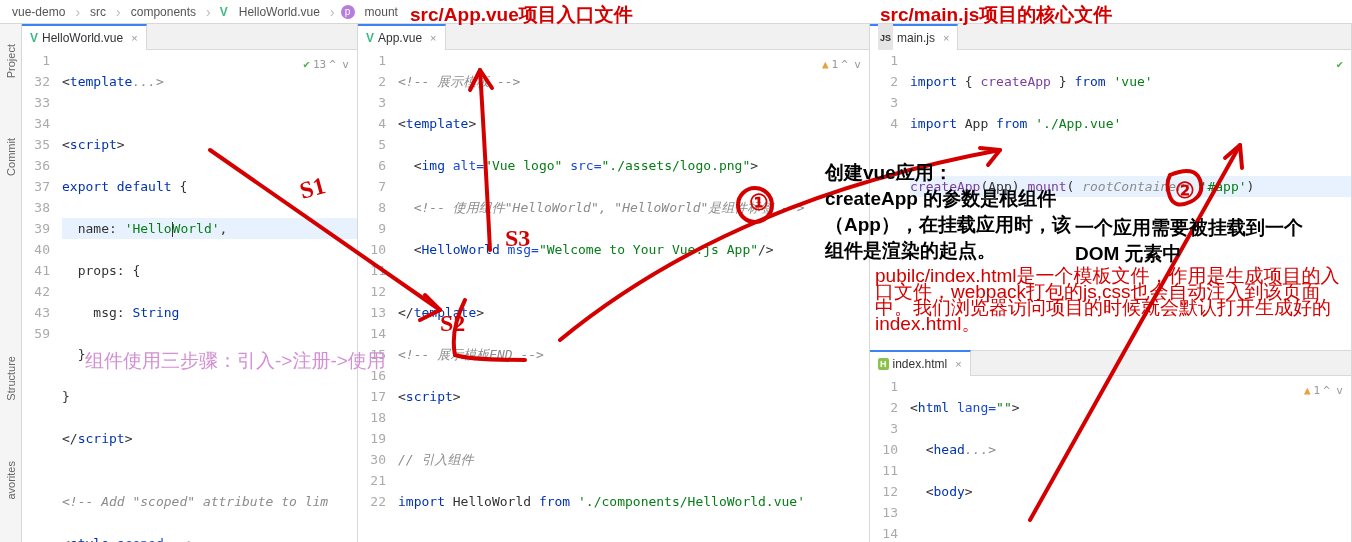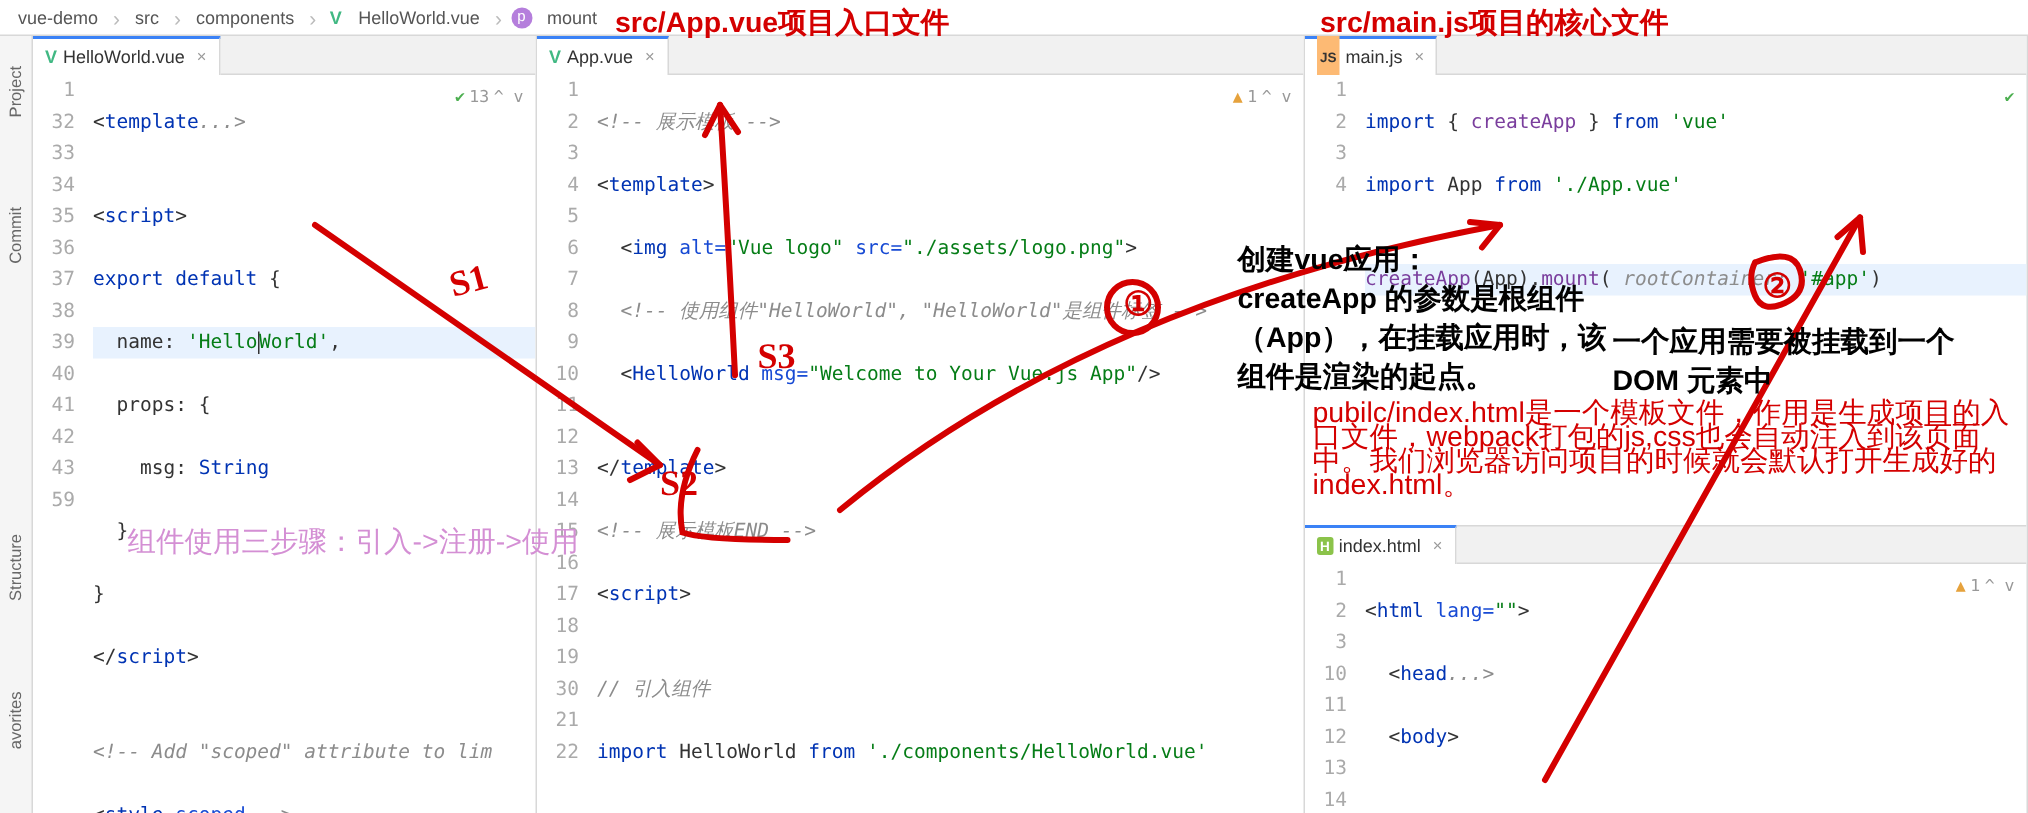--- a/index.html
+++ b/index.html
@@ -14,21 +14,21 @@
   .lbar span{writing-mode:vertical-rl;transform:rotate(180deg);color:#666;font-size:11px;cursor:pointer}
   .panes{flex:1;display:flex}
   .pane{display:flex;flex-direction:column;border-right:1px solid #d8d8d8;overflow:hidden}
   .pane1{width:336px}
   .pane2{width:512px}
   .pane3{flex:1}
   .tabs{display:flex;align-items:center;height:26px;background:#f1f1f1;border-bottom:1px solid #d8d8d8}
   .tab{display:flex;align-items:center;gap:4px;padding:0 8px;height:26px;background:#fff;border-right:1px solid #d8d8d8;border-top:2px solid #3b82f6}
   .tab .close{color:#999;font-size:11px;padding-left:4px}
   .vue-icon{color:#41b883;font-weight:bold}
-  .js-icon{background:#fdba74;color:#333;font-size:9px;font-weight:bold;padding:16px 2px;border-radius:2px}
+  .js-icon{background:#e5e5e5;color:#333;font-size:9px;font-weight:bold;padding:16px 2px;border-radius:2px}
   .html-icon{background:#8bc34a;color:#fff;font-size:9px;font-weight:bold;padding:1px 2px;border-radius:2px}
   .editor{flex:1;display:flex;overflow:hidden;position:relative;font-family:Consolas,Monaco,monospace;font-size:13px;line-height:21px}
   .gutter{width:36px;text-align:right;color:#aaa;padding-right:8px;user-select:none;background:#fff}
   .code{flex:1;white-space:pre;color:#333;padding-left:4px;position:relative}
   .code .kw{color:#0033b3}
   .code .tag{color:#0033b3}
   .code .attr{color:#174ad4}
   .code .str{color:#067d17}
   .code .com{color:#8c8c8c;font-style:italic}
   .code .fn{color:#7a3e9d}

